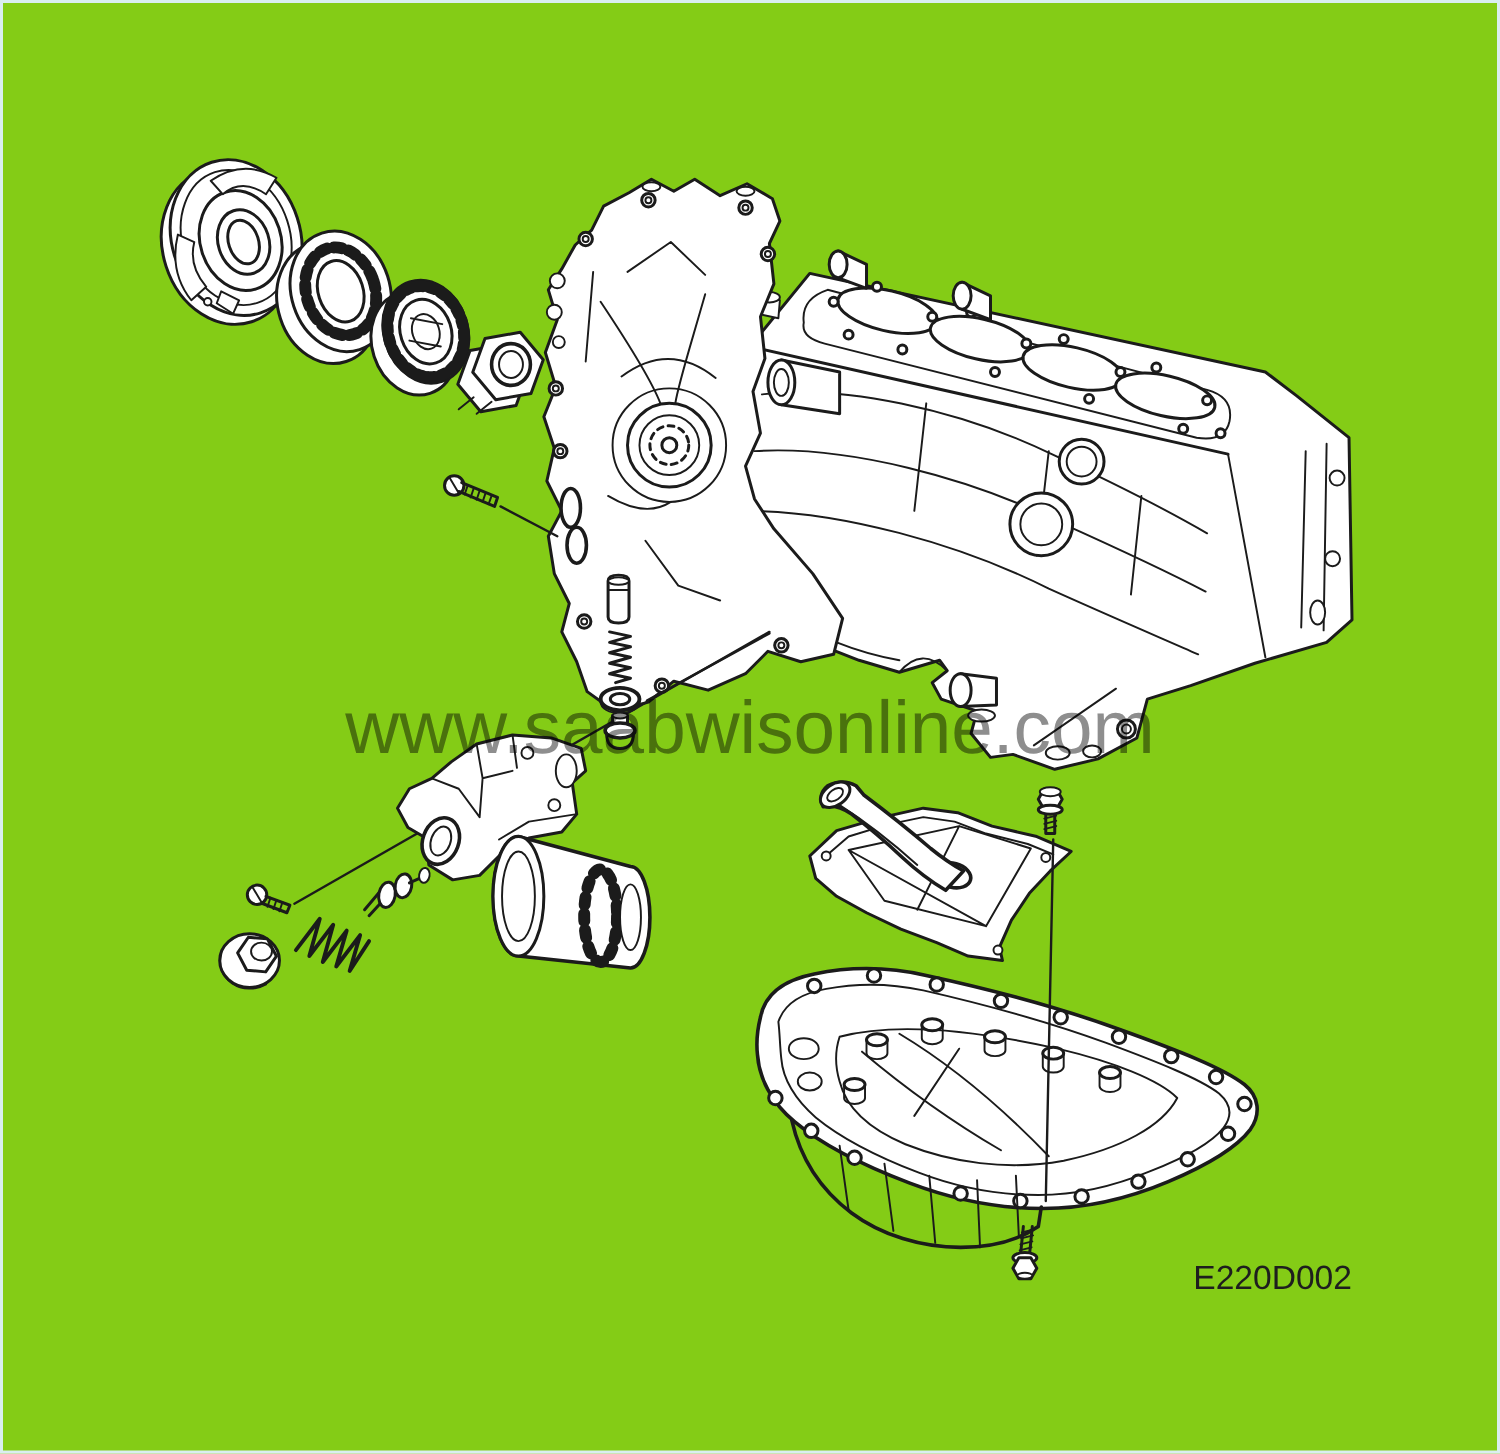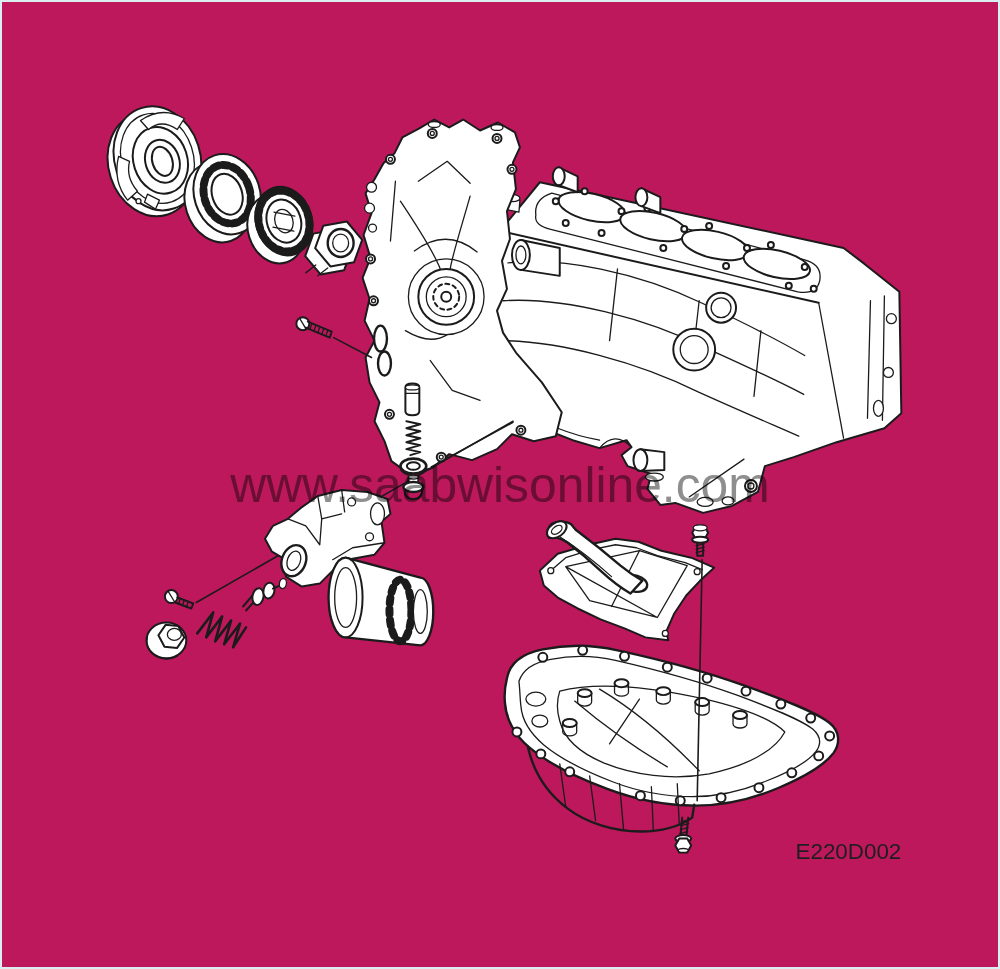--- a/index.html
+++ b/index.html
@@ -1,18 +1,18 @@
 <!DOCTYPE html>
 <html><head>
 <meta charset="utf-8">
 <style>
   html,body { margin:0; padding:0; background:#e9e9e9; }
   .page {
     position:relative; width:1000px; height:969px;
-    background:#be185d; border:2px solid #daeef0; box-sizing:border-box;
+    background:#84cc16; border:2px solid #daeef0; box-sizing:border-box;
     font-family:"Liberation Sans", sans-serif; overflow:hidden;
   }
   svg.fig { position:absolute; left:0; top:0; width:100%; height:100%; }
   
   .ink ellipse, .ink circle, .ink path, .ink polygon, .ink rect {
     fill:#ffffff; stroke:#1b1b1b; stroke-width:2;
     stroke-linejoin:round; stroke-linecap:round;
   }
   .ink .nf   { fill:none; }
   .ink .tn   { stroke-width:1.3; }

